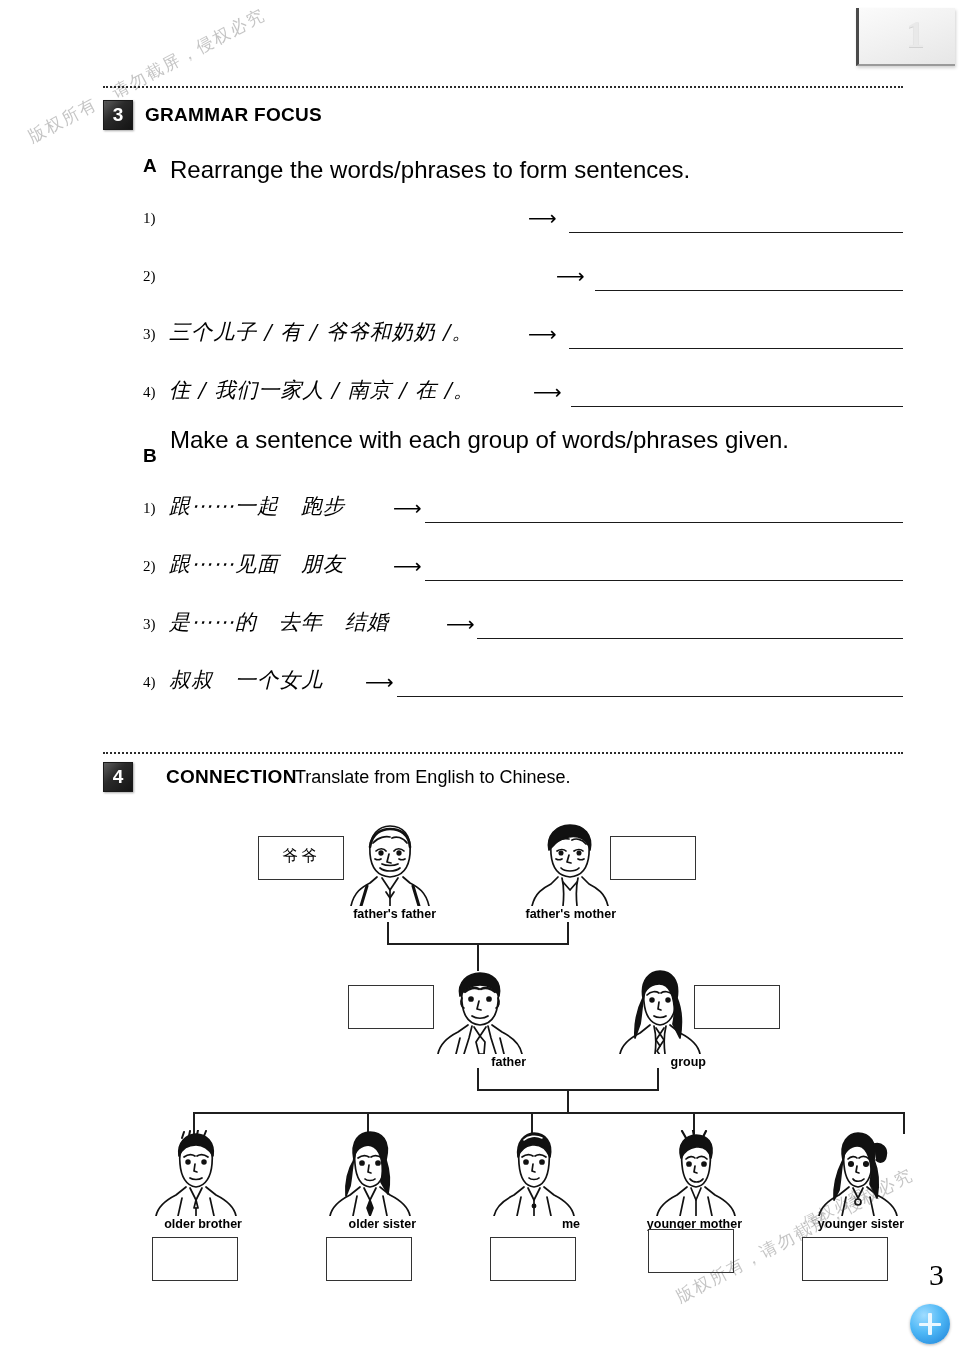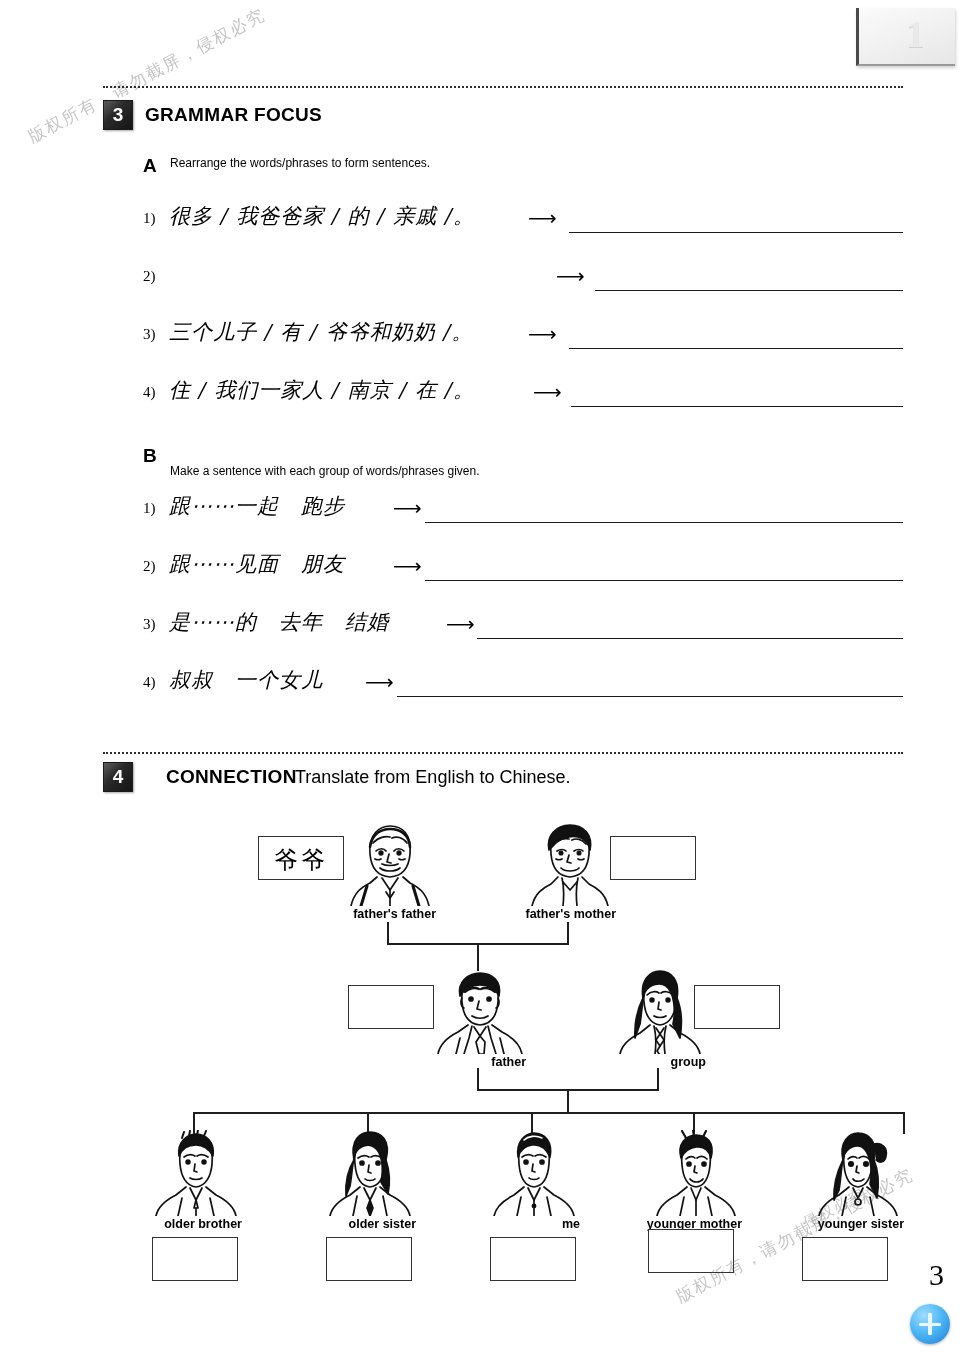--- a/index.html
+++ b/index.html
@@ -83,21 +83,21 @@
   }
 
   
   .part-letter {
     position: absolute;
     font-size: 19px;
     font-weight: bold;
   }
   .part-text {
     position: absolute;
-    font-size: 12px;
+    font-size: 24px;
     white-space: nowrap;
   }
 
   
   .ex-row {
     position: absolute;
     height: 40px;
     white-space: nowrap;
   }
   .ex-num {
@@ -155,21 +155,21 @@
     text-align: right;
   }
   .ans-box {
     position: absolute;
     border: 1.6px solid #333;
     background: #fff;
     box-sizing: border-box;
   }
   .ans-box-text {
     display: block;
-    font-size: 24px;
+    font-size: 16px;
     font-family: "DejaVu Serif", serif;
     letter-spacing: 3px;
     text-align: center;
     line-height: 1;
   }
   .connector {
     position: absolute;
     background: #1f1f1f;
   }
   .conn-h { height: 1.6px; }
@@ -235,21 +235,20 @@
   <div class="dotted-rule" id="rule-top"></div>
 
   <div class="section-badge" style="left:103px; top:100px;">3</div>
   <div class="section-title" style="left:145px; top:104px;">GRAMMAR FOCUS</div>
 
   <div class="part-letter" style="left:143px; top:155px;">A</div>
   <div class="part-text" style="left:170px; top:156px;">Rearrange the words/phrases to form sentences.</div>
 
   <div class="ex-row" style="left:143px; top:202px; width:760px;">
     <span class="ex-num">1)</span>
-    <span class="ex-cn" style="left:26px;">很多 / 我爸爸家 / 的 / 亲戚 /。</span>
     <span class="ex-arrow" style="left:385px;">⟶</span>
     <span class="ex-line" style="left:426px; top:30px; width:334px;"></span>
   </div>
 
   <div class="ex-row" style="left:143px; top:260px; width:760px;">
     <span class="ex-num">2)</span>
     <span class="ex-arrow" style="left:413px;">⟶</span>
     <span class="ex-line" style="left:452px; top:30px; width:308px;"></span>
   </div>
 
@@ -261,21 +260,21 @@
   </div>
 
   <div class="ex-row" style="left:143px; top:376px; width:760px;">
     <span class="ex-num">4)</span>
     <span class="ex-cn" style="left:26px;">住 / 我们一家人 / 南京 / 在 /。</span>
     <span class="ex-arrow" style="left:390px;">⟶</span>
     <span class="ex-line" style="left:428px; top:30px; width:332px;"></span>
   </div>
 
   <div class="part-letter" style="left:143px; top:445px;">B</div>
-  <div class="part-text" style="left:170px; top:464px;">Make a sentence with each group of words/phrases given.</div>
+  <div class="part-text" style="left:170px; top:426px;">Make a sentence with each group of words/phrases given.</div>
 
   <div class="ex-row" style="left:143px; top:492px; width:760px;">
     <span class="ex-num">1)</span>
     <span class="ex-cn" style="left:26px;">跟⋯⋯一起　跑步</span>
     <span class="ex-arrow" style="left:250px;">⟶</span>
     <span class="ex-line" style="left:282px; top:30px; width:478px;"></span>
   </div>
 
   <div class="ex-row" style="left:143px; top:550px; width:760px;">
     <span class="ex-num">2)</span>

